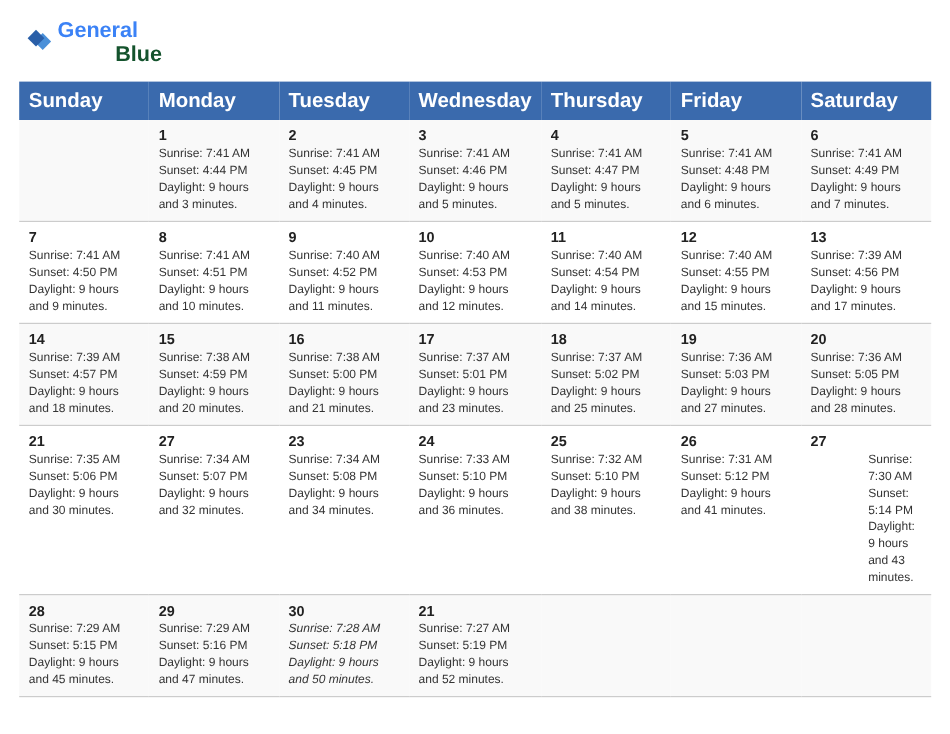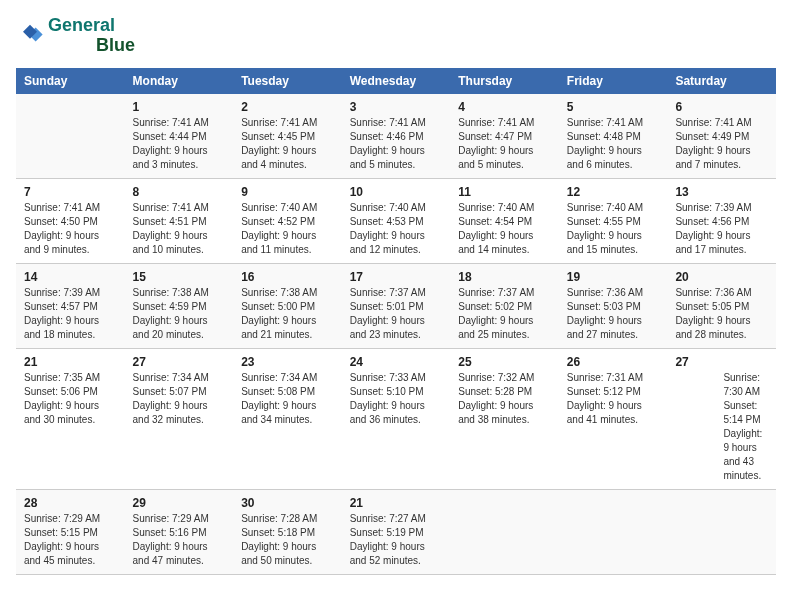--- a/index.html
+++ b/index.html
@@ -21,21 +21,21 @@
       align-items: center;
       gap: 4px;
     }
     .logo-text {
       font-size: 18px;
       font-weight: bold;
       color: #1a1a2e;
       line-height: 1.1;
     }
     .logo-text span {
-      color: #0f766e;
+      color: #3b82f6;
     }
     .logo-icon {
       width: 28px;
       height: 28px;
     }
     .title-block {
       text-align: right;
     }
     .main-title {
       font-size: 32px;
@@ -51,21 +51,21 @@
       width: 100%;
       border-collapse: collapse;
       font-size: 11px;
     }
     thead tr th {
       background-color: #3a6aad;
       color: #fff;
       font-weight: bold;
       text-align: left;
       padding: 6px 8px;
-      font-size: 12px;
+      font-size: 17px;
     }
     tbody tr {
       border-bottom: 1px solid #ccc;
     }
     tbody tr:nth-child(odd) {
       background-color: #f9f9f9;
     }
     tbody tr:nth-child(even) {
       background-color: #fff;
     }
@@ -292,21 +292,21 @@
         <td>
           <span class="day-number">24</span>
           <div class="day-info" style="white-space: pre-line;">Sunrise: 7:33 AM
 Sunset: 5:10 PM
 Daylight: 9 hours
 and 36 minutes.</div>
         </td>
         <td>
           <span class="day-number">25</span>
           <div class="day-info" style="white-space: pre-line;">Sunrise: 7:32 AM
-Sunset: 5:28 PM
+Sunset: 5:10 PM
 Daylight: 9 hours
 and 38 minutes.</div>
         </td>
         <td>
           <span class="day-number">26</span>
           <div class="day-info" style="white-space: pre-line;">Sunrise: 7:31 AM
 Sunset: 5:12 PM
 Daylight: 9 hours
 and 41 minutes.</div>
         </td>
@@ -328,21 +328,21 @@
         </td>
         <td>
           <span class="day-number">29</span>
           <div class="day-info" style="white-space: pre-line;">Sunrise: 7:29 AM
 Sunset: 5:16 PM
 Daylight: 9 hours
 and 47 minutes.</div>
         </td>
         <td>
           <span class="day-number">30</span>
-          <div class="day-info" style="white-space: pre-line;">Sunrise: 7:28 AM
+          <div class="day-info" style="white-space: pre-line; font-style: italic;">Sunrise: 7:28 AM
 Sunset: 5:18 PM
 Daylight: 9 hours
 and 50 minutes.</div>
         </td>
         <td>
           <span class="day-number">21</span>
           <div class="day-info" style="white-space: pre-line;">Sunrise: 7:27 AM
 Sunset: 5:19 PM
 Daylight: 9 hours
 and 52 minutes.</div>

